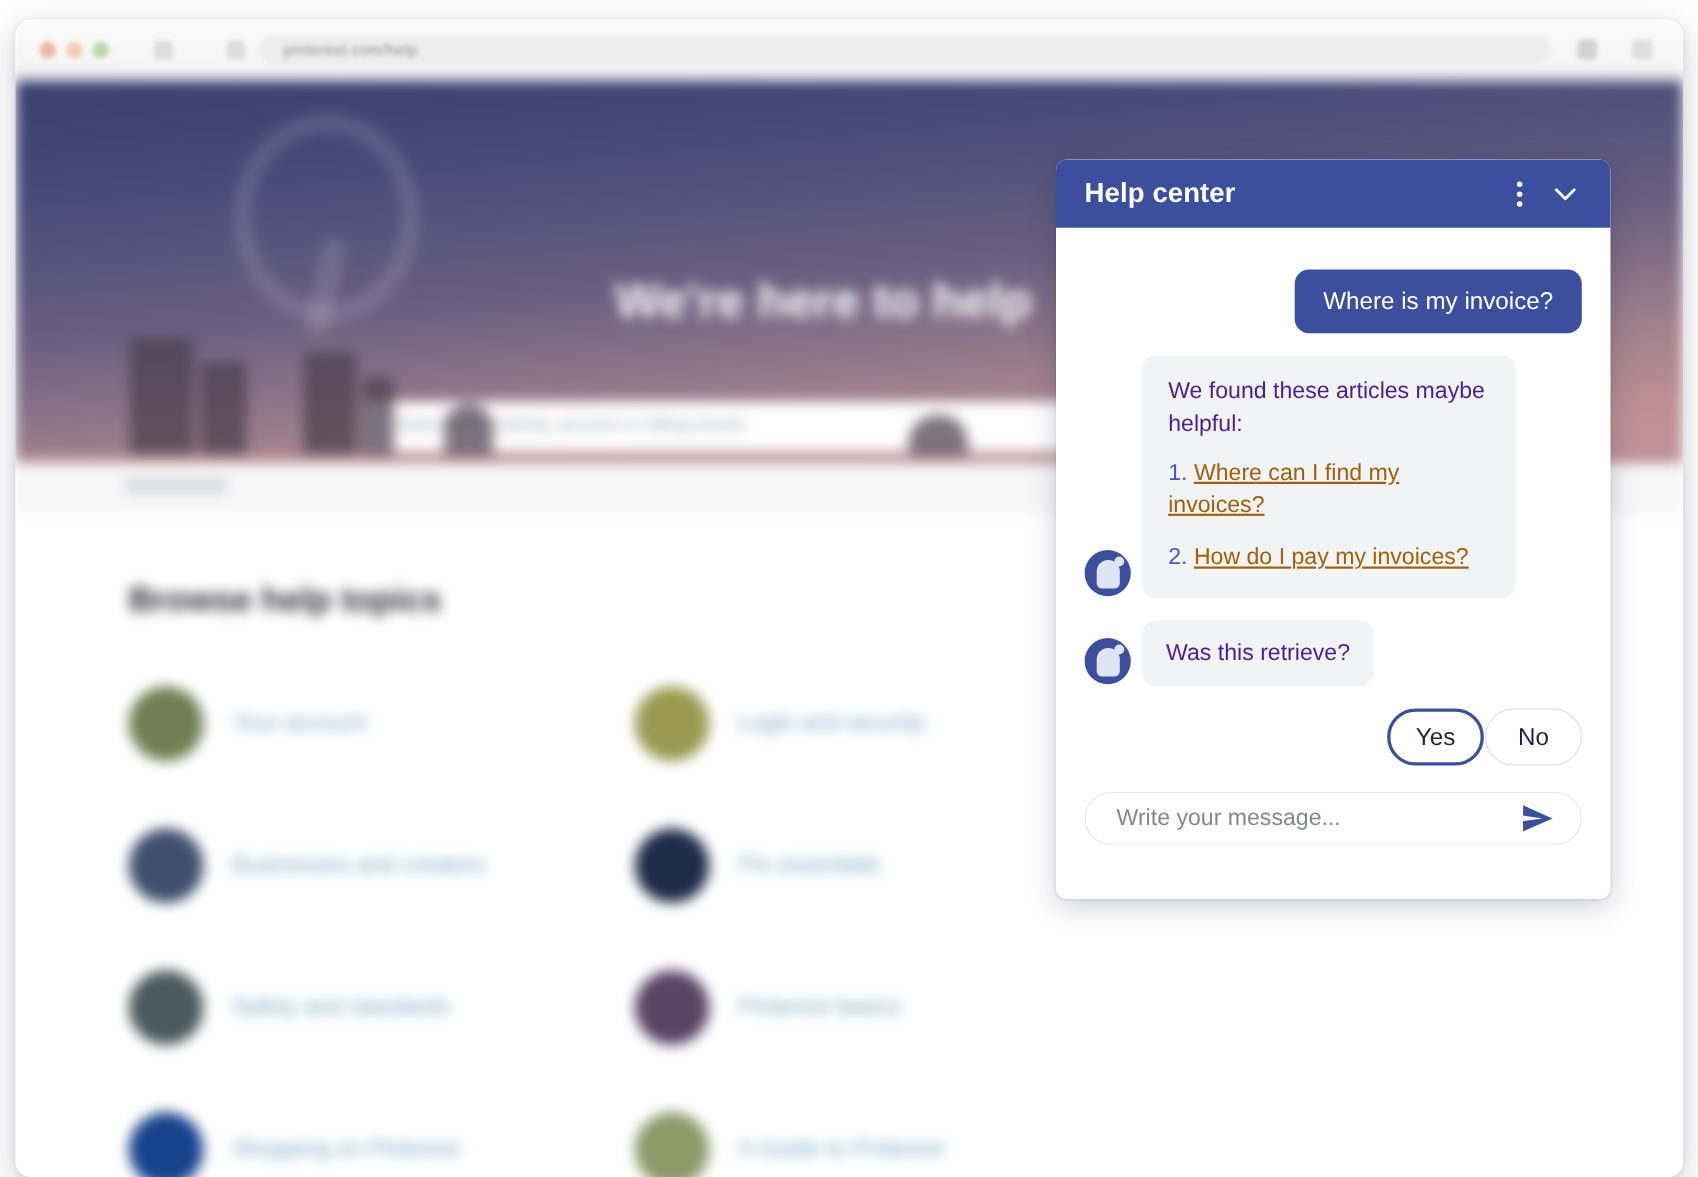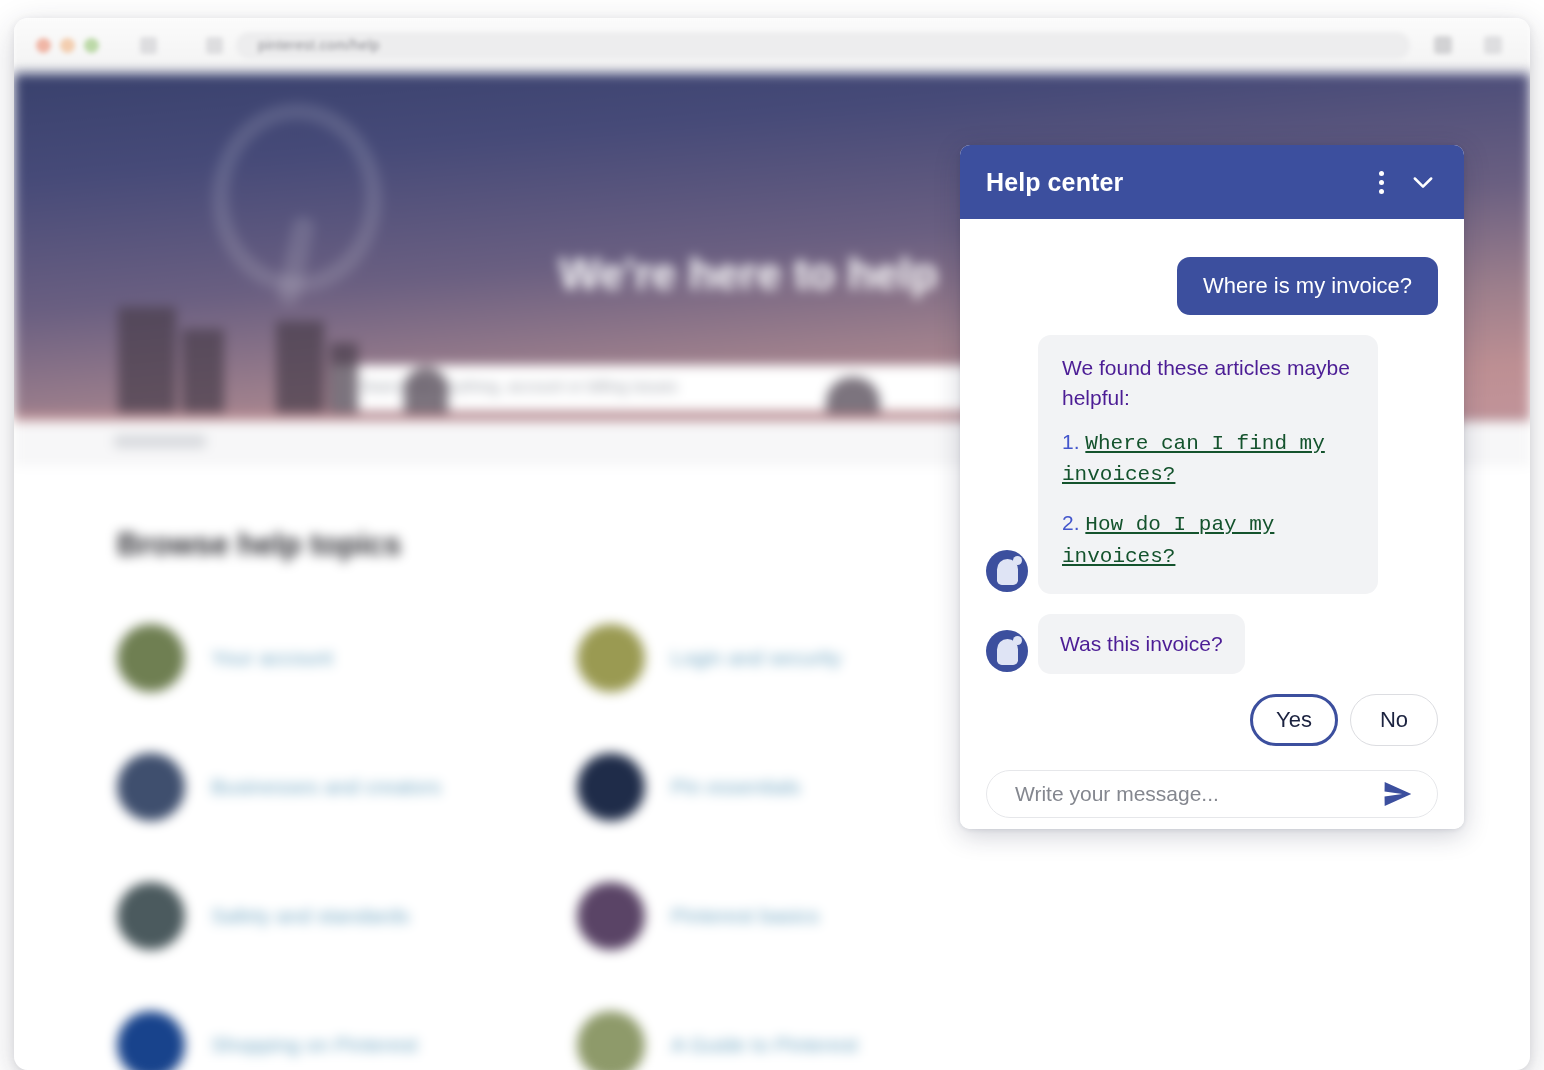--- a/index.html
+++ b/index.html
@@ -220,21 +220,21 @@
     left: 960px;
     top: 145px;
     width: 504px;
     background: #ffffff;
     border-radius: 10px;
     box-shadow: 0 6px 26px rgba(30,35,70,0.22), 0 1px 4px rgba(30,35,70,0.10);
     overflow: hidden;
   }
   .chat-header {
     position: relative;
-    height: 74px;
+    height: 62px;
     background: #3c4f9e;
     display: flex;
     align-items: center;
     padding: 0 20px 0 26px;
   }
   .chat-title {
     font-size: 25px;
     font-weight: bold;
     color: #ffffff;
     letter-spacing: .1px;
@@ -305,31 +305,30 @@
   .art-list { margin-top: 14px; }
   .art-item {
     font-size: 21px;
     line-height: 1.42;
     color: #4356cc;
     margin-bottom: 18px;
   }
   .art-item:last-child { margin-bottom: 0; }
   .art-num { color: #4356cc; }
   .art-link {
-    color: #14532d;
+    color: #a16207;
     text-decoration: underline;
     cursor: pointer;
-    font-family: Liberation Mono, monospace;
   }
   .bubble-bot.small { padding: 15px 22px; }
 
   .fb-row {
     display: flex;
     justify-content: flex-end;
-    gap: 12px;
+    gap: 1px;
     margin: 6px 0 24px 0;
   }
   .fb-btn {
     min-width: 88px;
     height: 52px;
     border-radius: 26px;
     background: #ffffff;
     display: flex; align-items: center; justify-content: center;
     font-size: 22px;
     color: #1c2340;
@@ -505,21 +504,21 @@
               <span class="art-num">2.</span>
               <a class="art-link">How do I pay my invoices?</a>
             </div>
           </div>
         </div>
       </div>
 
       <div class="row left">
         <span class="avatar"></span>
         <div class="bubble-bot small">
-          <div class="bot-text">Was this invoice?</div>
+          <div class="bot-text">Was this retrieve?</div>
         </div>
       </div>
 
       <div class="fb-row">
         <span class="fb-btn yes">Yes</span>
         <span class="fb-btn no">No</span>
       </div>
 
       <div class="composer">
         <input type="text" placeholder="Write your message..." style="">

